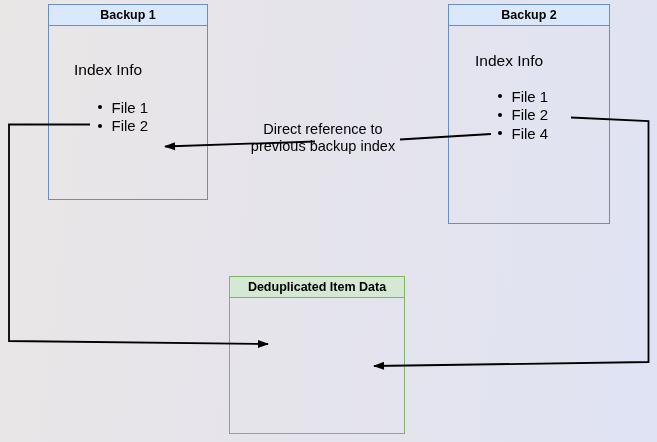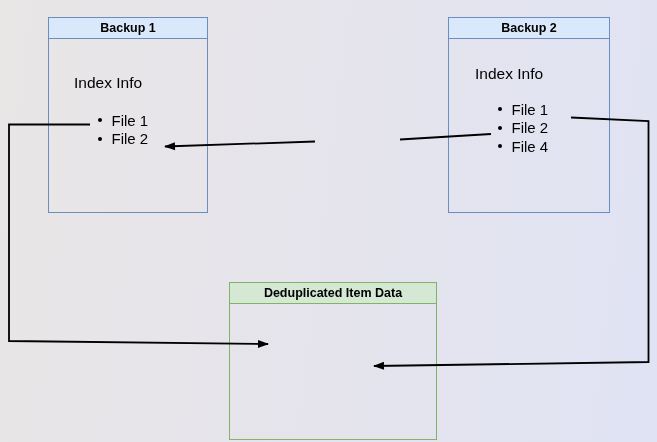--- a/index.html
+++ b/index.html
@@ -4,33 +4,33 @@
 <style>
   html,body { margin:0; padding:0; }
   .canvas {
     position:relative;
     width:657px; height:442px;
     overflow:hidden;
     background: linear-gradient(97deg, #e9e6e6 0%, #e5e4ec 50%, #e0e3f4 100%);
     font-family:"Liberation Sans", sans-serif;
     color:#000;
   }
-  .box { position:absolute; border:1.5px solid; background:transparent;margin-top:13px; }
+  .box { position:absolute; border:1.5px solid; background:transparent; }
   .box .hd {
     height:20px; display:flex; align-items:center; justify-content:center;
     font-weight:bold; font-size:12.5px; border-bottom:1.5px solid;
   }
   .box.blue  { border-color: var(--backup-border); }
   .box.blue .hd  { background: var(--backup-header-fill); border-bottom-color: var(--backup-border); }
   .box.green { border-color: var(--dedup-border); }
   .box.green .hd { background: var(--dedup-header-fill); border-bottom-color: var(--dedup-border); }
 
   #backup1 { left:48px;  top:4px;   width:160px; height:196px; box-sizing:border-box; }
-  #backup2 { left:448px; top:4px;   width:162px; height:196px; box-sizing:border-box; }
-  #dedup   { left:229px; top:269px; width:208px; height:158px; box-sizing:border-box; }
+  #backup2 { left:448px; top:4px;   width:162px; height:220px; box-sizing:border-box; }
+  #dedup   { left:229px; top:276px; width:176px; height:158px; box-sizing:border-box; }
 
   .section-label { position:absolute; font-size:15.5px; }
   #backup1 .section-label { left:25px; top:56px; }
   #backup2 .section-label { left:26px; top:47px; }
 
   .file-list { position:absolute; list-style:none; margin:0; padding:0; }
   .file-list li { display:flex; align-items:center; font-size:15px; }
   .file-list li::before {
     content:''; flex:none; width:4px; height:4px; border-radius:50%;
     background:#000; margin-right:10px;
@@ -89,14 +89,18 @@
       <marker id="ah" markerWidth="13" markerHeight="10" refX="11" refY="5" orient="auto" markerUnits="userSpaceOnUse">
         <path d="M1,1 L12,5 L1,9 Z"></path>
       </marker>
     </defs>
     <path class="conn" d="M90,124.5 L9,124.5 L9,341 L268,344" marker-end="url(#ah)"></path>
     <path class="conn" d="M571,117.5 L648.5,121 L648.5,362 L374,366" marker-end="url(#ah)"></path>
     <path class="conn" d="M491,134 L400,139.5"></path>
     <path class="conn" d="M315,141.5 L165,146.5" marker-end="url(#ah)"></path>
   </svg>
 
+  <div class="annotation">
+    <div>Direct reference to</div>
+    <div>previous backup index</div>
+  </div>
 
 </div>
 
 </body></html>

